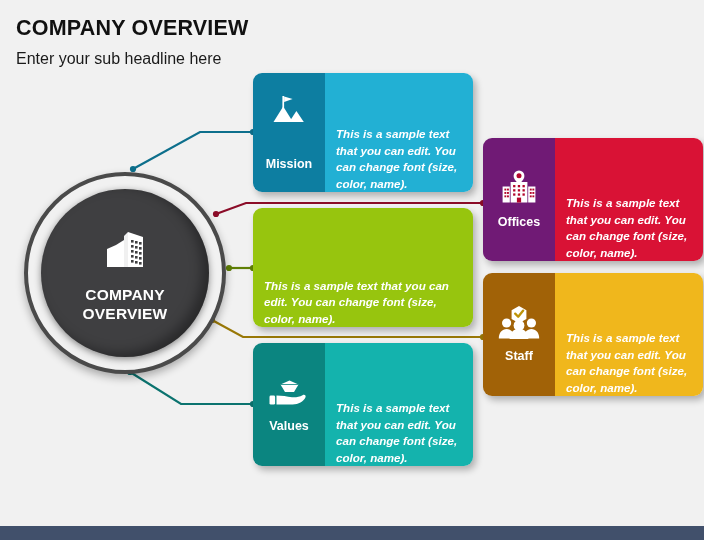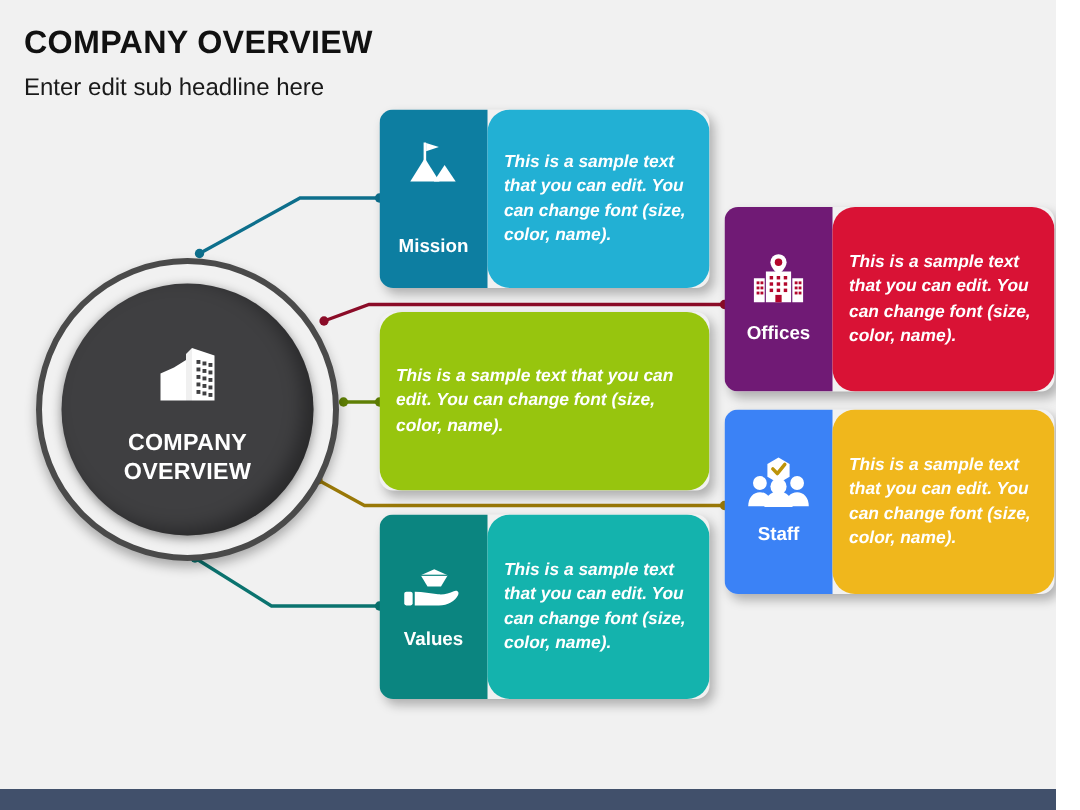--- a/index.html
+++ b/index.html
@@ -129,23 +129,22 @@
   }
   .card-left-icon { margin-bottom: 4px; }
   .card-left-label {
     color: #ffffff;
     font-size: 12.5px;
     font-weight: bold;
   }
   .card-right {
     flex: 1 1 auto;
     display: flex;
-    align-items: center;
+    align-items: flex-end;
     padding: 0 8px 0 11px;
-    border-radius: 15px;
   }
   .card-text {
     color: #ffffff;
     font-size: 11.6px;
     font-style: italic;
     font-weight: bold;
     line-height: 16.5px;
   }
 
   
@@ -154,21 +153,21 @@
   #card-values  { left: 253px; top: 343px; width: 220px; height: 123px; }
   #card-offices { left: 483px; top: 138px; width: 220px; height: 123px; }
   #card-staff   { left: 483px; top: 273px; width: 220px; height: 123px; }
 </style>
 </head>
 <body>
 
 <div id="slide" style="background: rgb(241, 241, 241);">
 
   <div id="title">COMPANY OVERVIEW</div>
-  <div id="subtitle">Enter edit sub headline here</div>
+  <div id="subtitle">Enter your sub headline here</div>
 
   <svg id="connectors" viewBox="0 0 720 540" xmlns="http://www.w3.org/2000/svg">
 
     <g>
       <polyline points="133,169 200,132 253,132" fill="none" stroke="#0d6f8c" stroke-width="2.2"></polyline>
       <circle cx="133" cy="169" r="3.1" fill="#0d6f8c"></circle>
       <circle cx="253" cy="132" r="3.1" fill="#0d6f8c"></circle>
     </g>
 
     <g>
@@ -331,21 +330,21 @@
         </svg>
       </span>
       <span class="card-left-label">Offices</span>
     </div>
     <div class="card-right" style="background: rgb(217, 18, 53);">
       <span class="card-text">This is a sample text that you can edit. You can change font (size, color, name).</span>
     </div>
   </div>
 
   <div class="card" id="card-staff">
-    <div class="card-left" style="background: #3b82f6;">
+    <div class="card-left" style="background: #a16207;">
       <span class="card-left-icon">
         <svg width="42" height="36" viewBox="0 0 42 36" xmlns="http://www.w3.org/2000/svg">
           <g fill="#ffffff">
 
             <path d="M21 1.0 L28.4 5.3 L28.4 13.9 L21 18.2 L13.6 13.9 L13.6 5.3 Z"></path>
 
             <circle cx="8.6" cy="18.0" r="4.6"></circle>
             <circle cx="33.4" cy="18.0" r="4.6"></circle>
             <path d="M0.8 33.5 c0 -6.0 3.5 -9.4 7.8 -9.4 c4.3 0 7.8 3.4 7.8 9.4 Z"></path>
             <path d="M25.6 33.5 c0 -6.0 3.5 -9.4 7.8 -9.4 c4.3 0 7.8 3.4 7.8 9.4 Z"></path>

